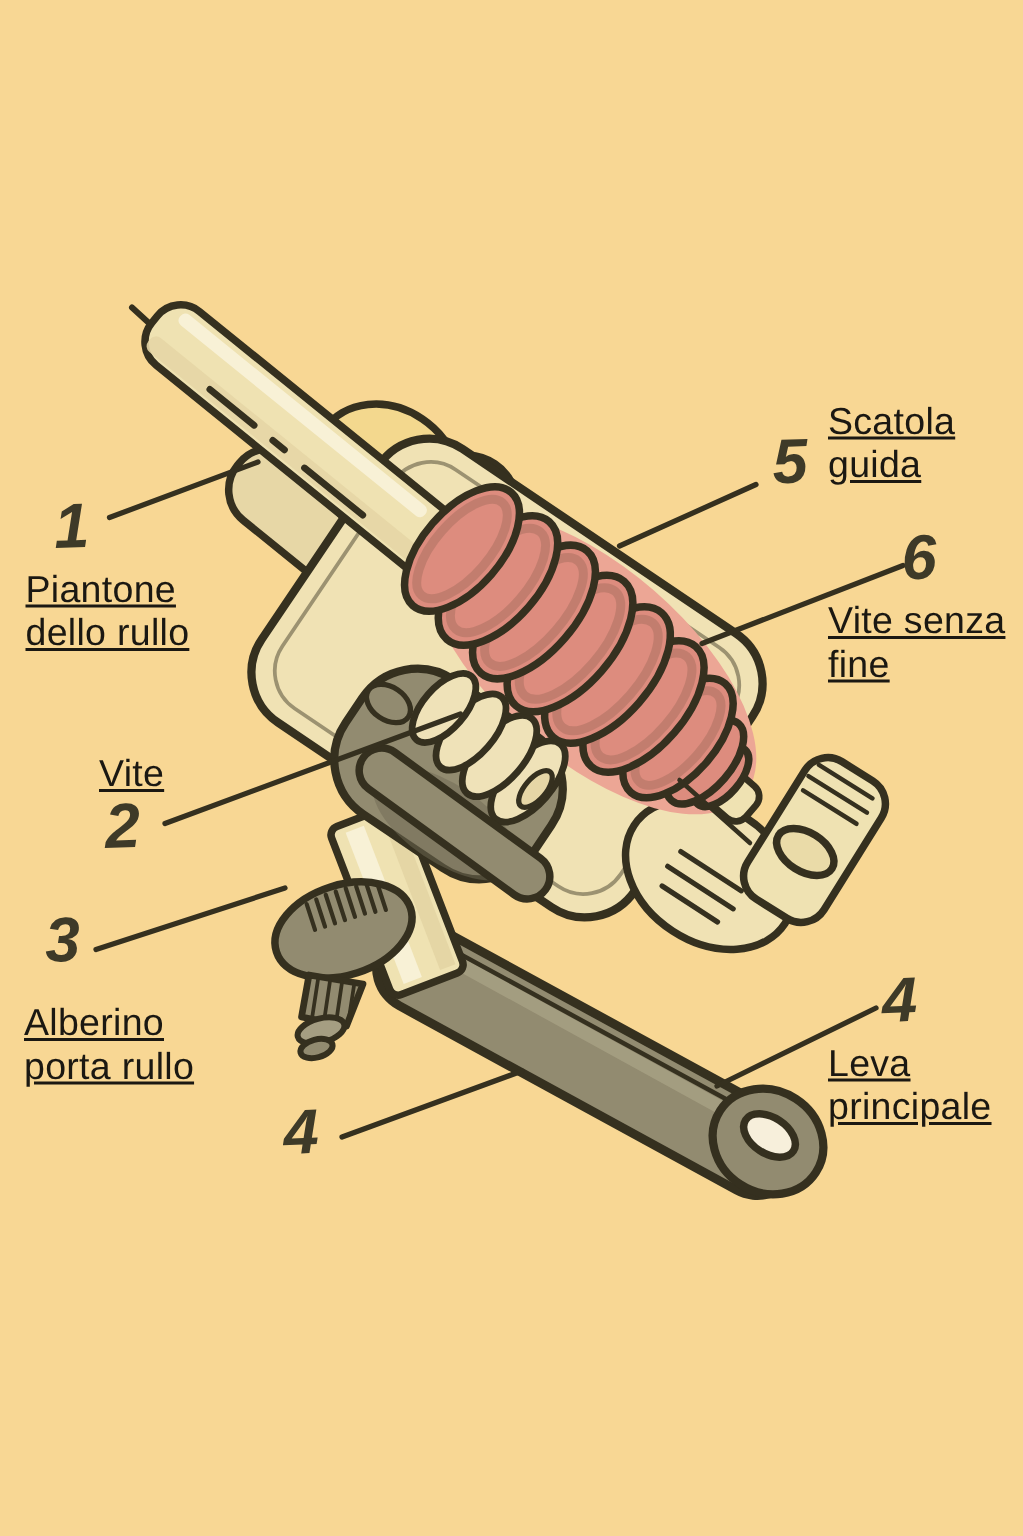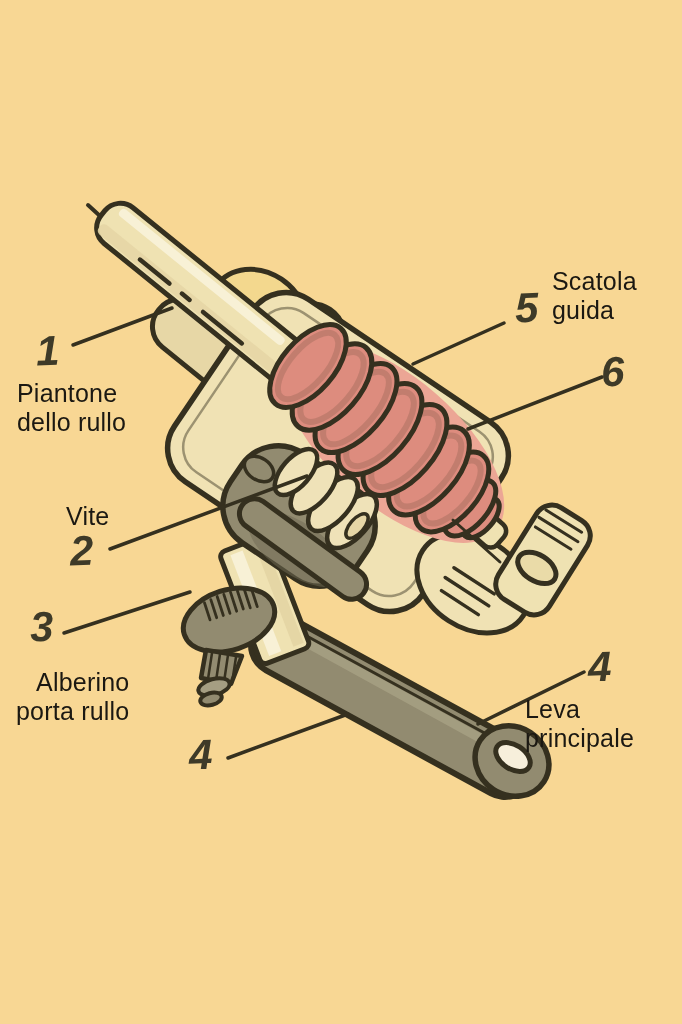--- a/index.html
+++ b/index.html
@@ -1,18 +1,18 @@
 <!DOCTYPE html>
 <html style="--background: #F8D794; --outline: #35301F; --leader_line: #35301F; --housing_beige: #F0E2B4; --housing_neck: #E7D7A6; --dome_yellow: #F3D88E; --tube_cream: #EFE2B2; --tube_highlight: #F8F1D6; --tube_shade: #E5D6A5; --worm_pink: #DD8C7E; --worm_glow: #ECA695; --metal_olive: #928B70; --metal_olive_dark: #6F6954; --metal_olive_light: #A59E82; --roller_cream: #EFE2B8; --cap_cream: #E6D6A6; --hole_cream: #F7EFDB; --bracket_hole: #EADBA8; --label_text: #1B1812; --number_text: #3E3A28;"><head>
 <meta charset="utf-8">
 <style>
   html,body{margin:0;padding:0;background:var(--background,#F8D794);}
   #stage{position:relative;width:682px;height:1024px;margin:0 auto;overflow:hidden;background:var(--background,#F8D794);}
   #stage svg{position:absolute;left:0;top:0;}
-  .lbl{position:absolute;font:25px/1.14 "Liberation Sans",sans-serif;color:var(--label_text,#1B1812);white-space:pre-line;letter-spacing:.2px;}
+  .lbl{position:absolute;font:25px/1.14 "Liberation Sans",sans-serif;color:var(--label_text,#1B1812);white-space:pre-line;letter-spacing:.2px;text-decoration:underline;}
   .num{position:absolute;font:italic 700 42px/1 "Liberation Sans",sans-serif;color:var(--number_text,#3E3A28);transform:rotate(-2deg);}
 </style>
 </head>
 <body>
 
 <div id="stage">
 
 <svg width="682" height="1024" viewBox="0 0 682 1024">
   <rect x="0" y="0" width="682" height="1024" fill="#F8D794"></rect>
 
@@ -154,20 +154,22 @@
   <div class="num" style="left:70px;top:530px;">2</div>
   <div class="num" style="left:30px;top:606px;">3</div>
   <div class="num" style="left:189px;top:734px;">4</div>
   <div class="num" style="left:588px;top:646px;">4</div>
   <div class="num" style="left:515px;top:287px;">5</div>
   <div class="num" style="left:601px;top:351px;">6</div>
 
   <div class="lbl" style="left:17px;top:379px;">Piantone
 dello rullo</div>
   <div class="lbl" style="left:66px;top:502px;">Vite</div>
-  <div class="lbl" style="left:16px;top:668px;text-align:right;">Alberino
+  <div class="lbl" style="left:16px;top:668px;">Alberino
 porta rullo</div>
-  <div class="lbl" style="left:525px;top:695px;">Leva
+  <div class="lbl" style="left:552px;top:695px;">Leva
 principale</div>
   <div class="lbl" style="left:552px;top:267px;">Scatola
 guida</div>
+  <div class="lbl" style="left:552px;top:400px;">Vite senza
+fine</div>
 
 </div>
 
 </body></html>

